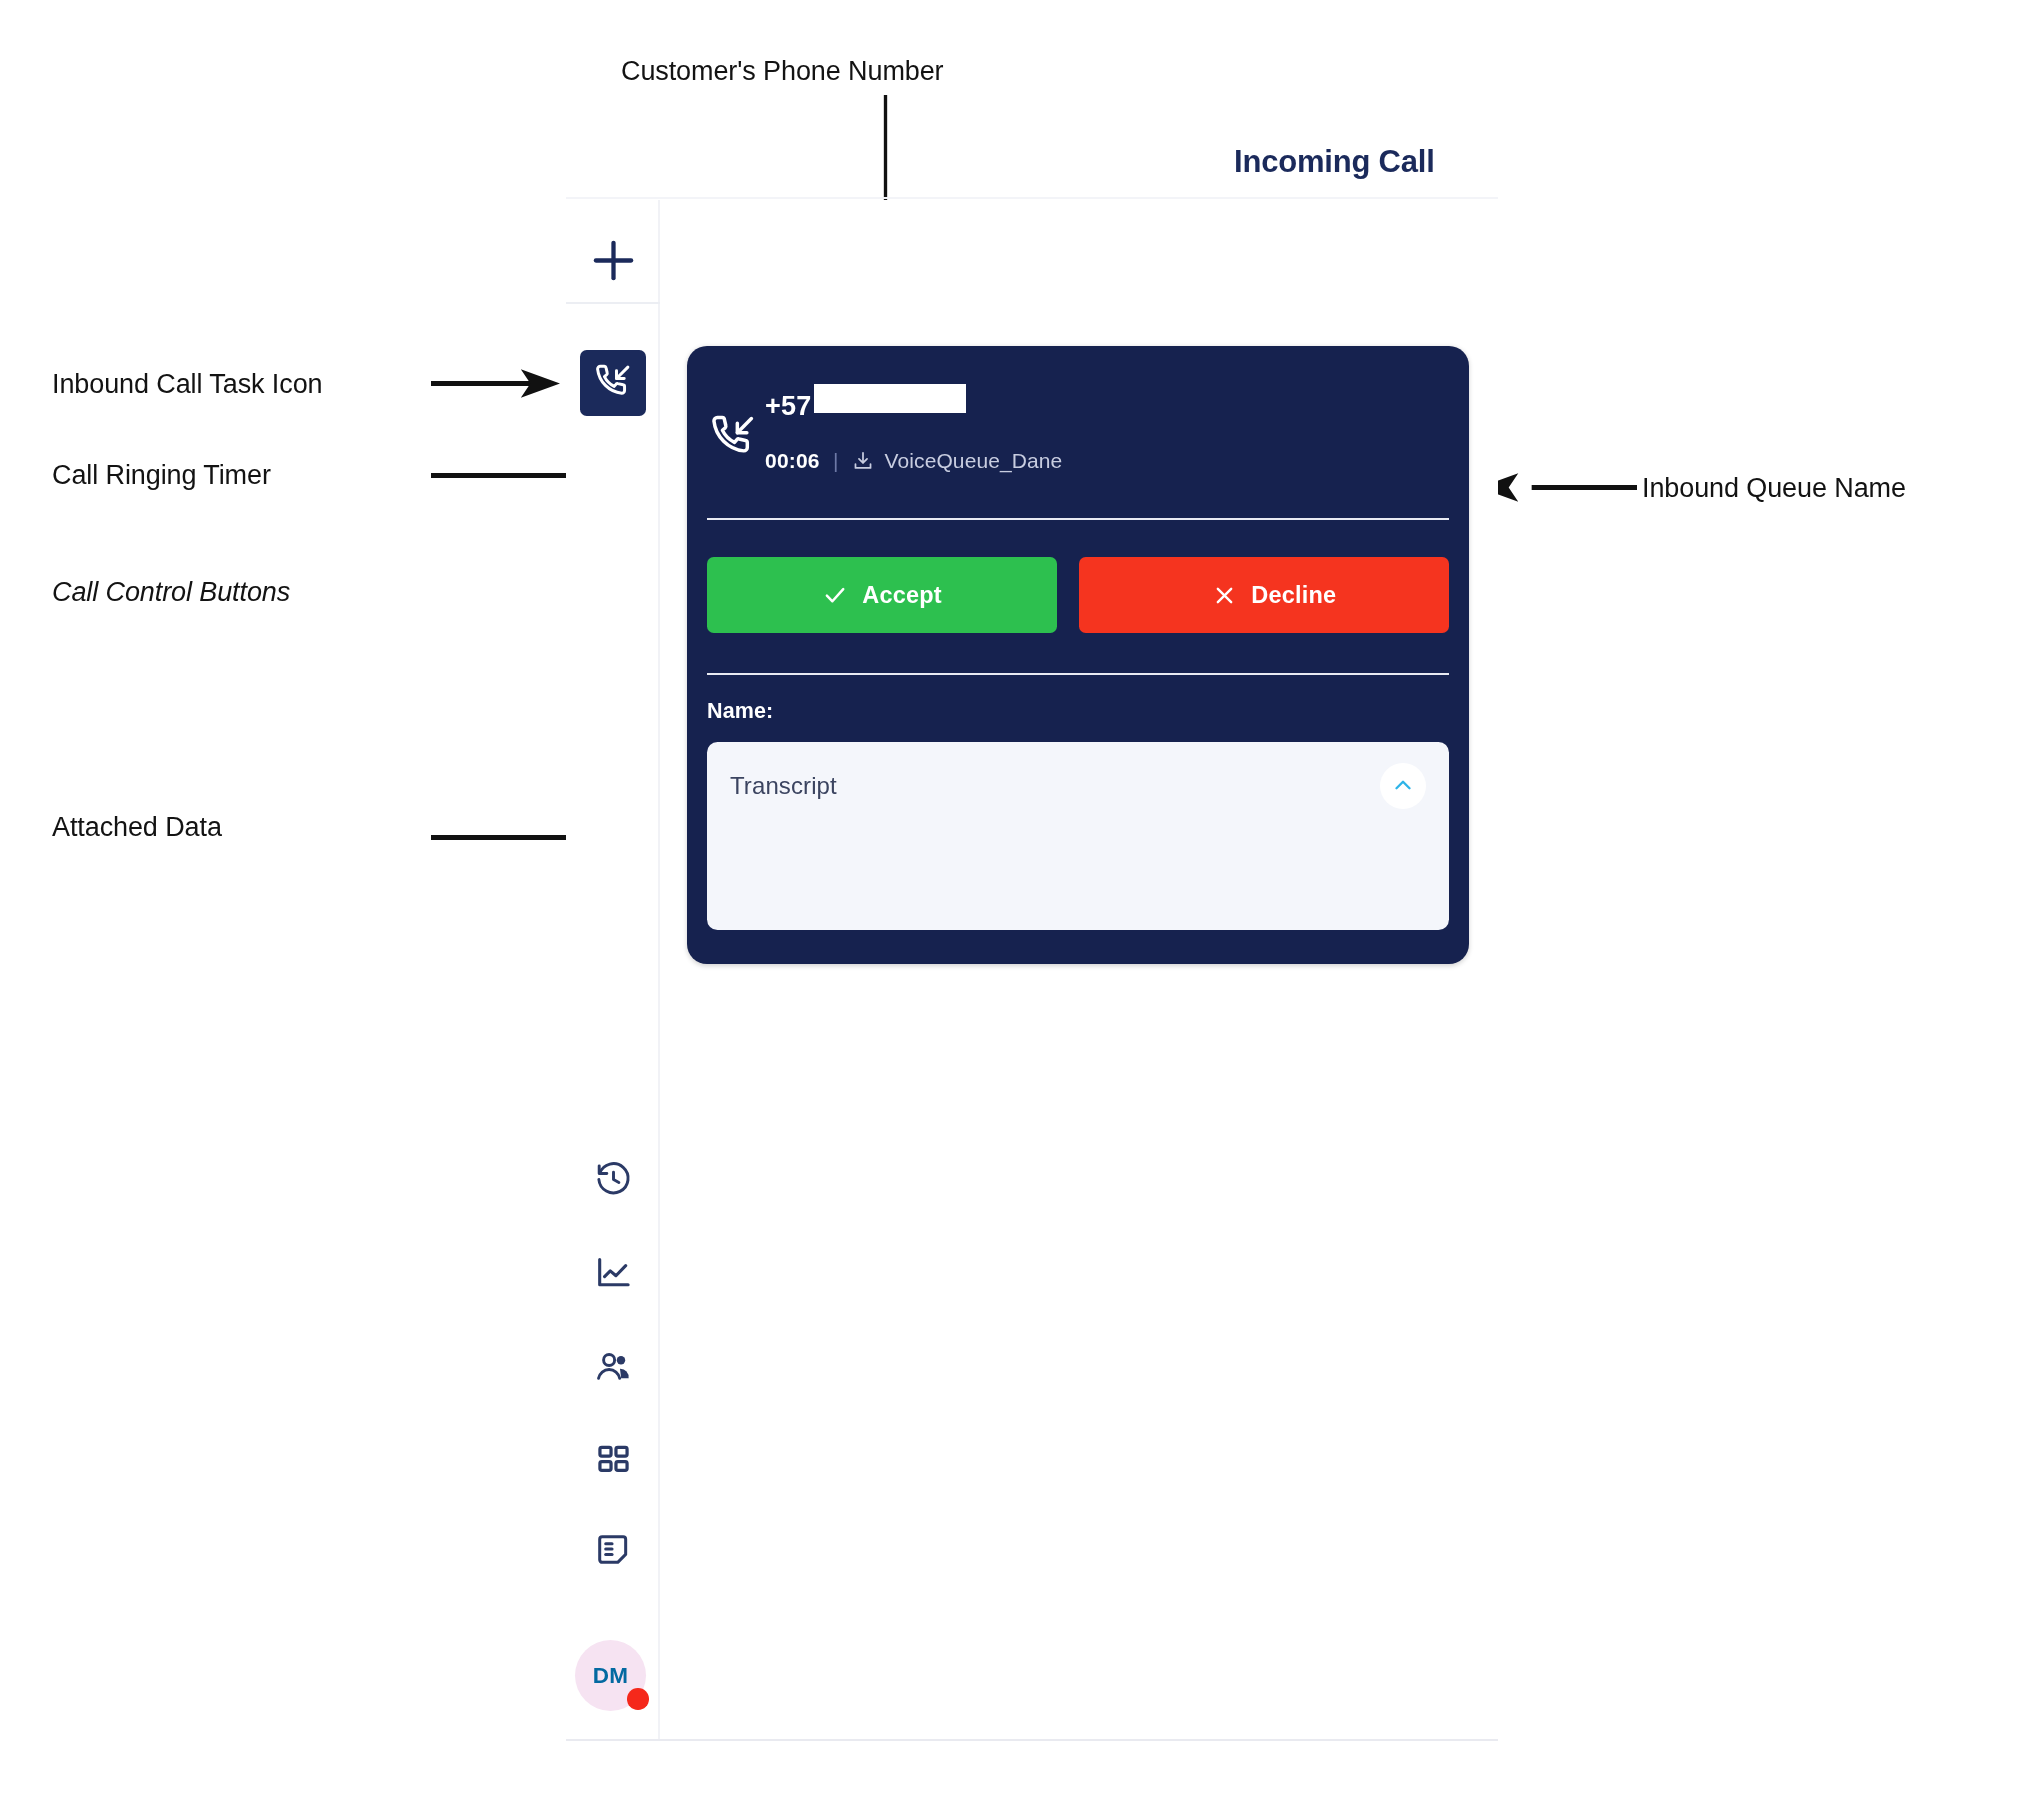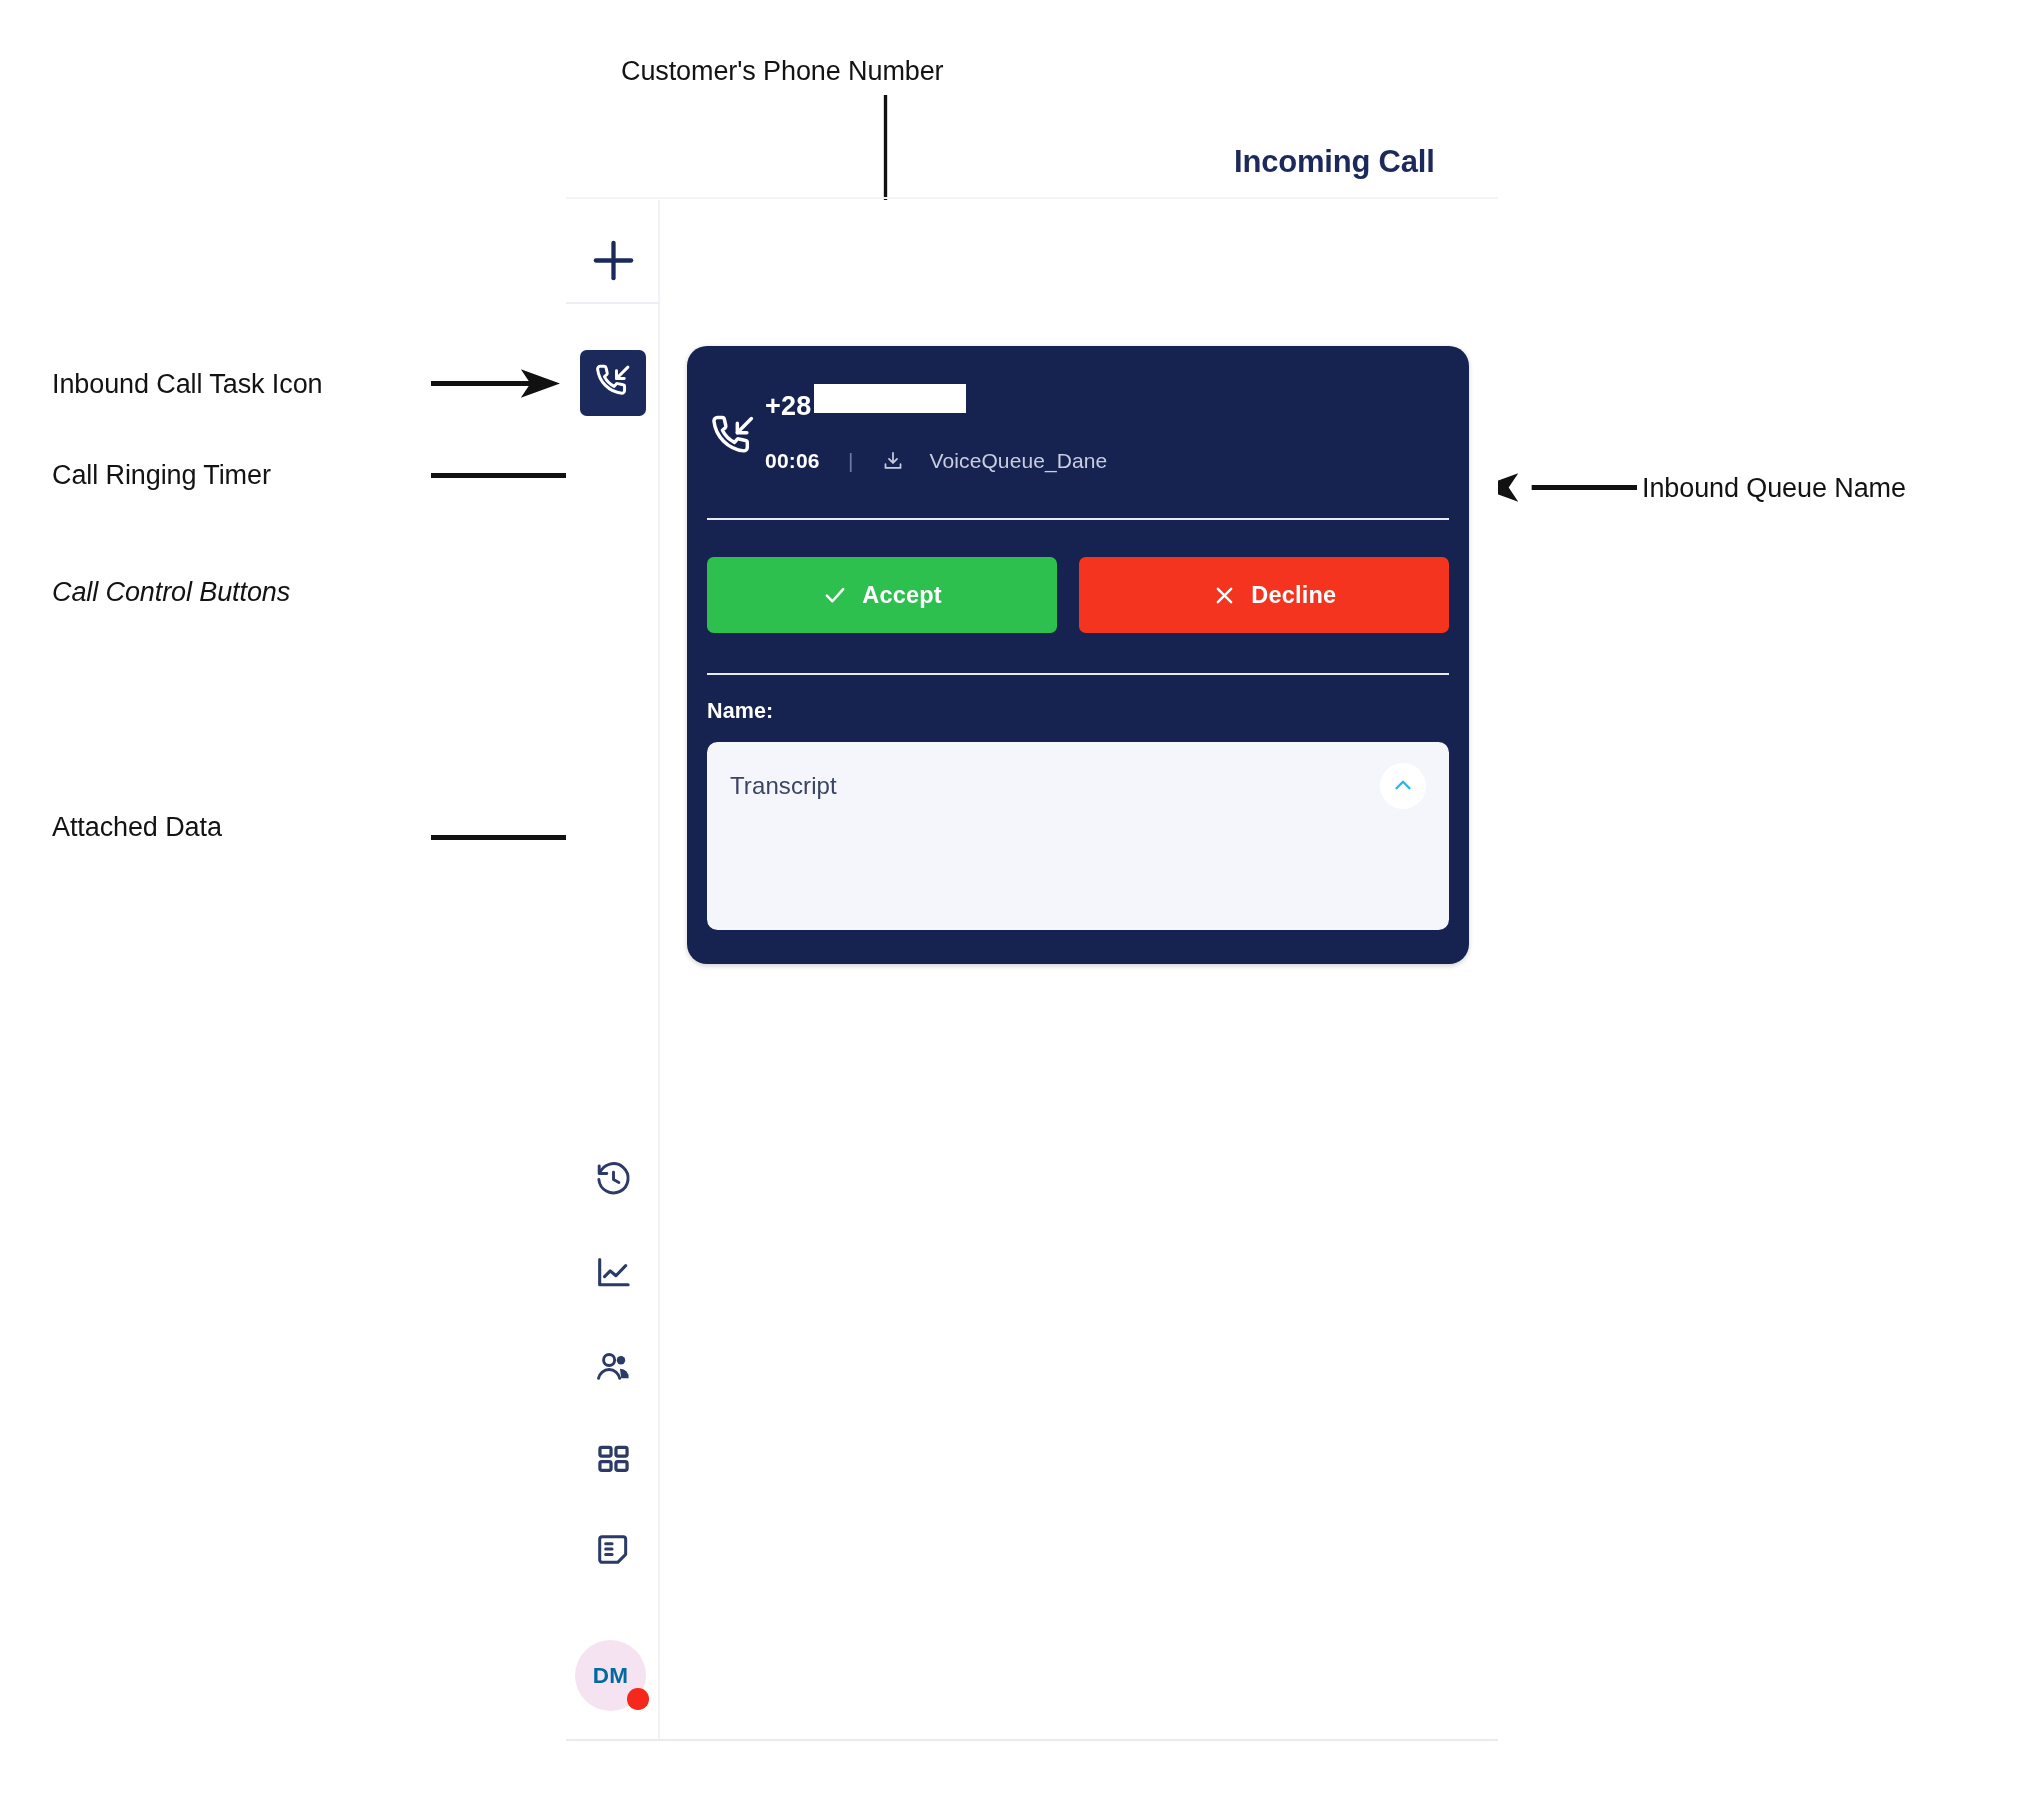--- a/index.html
+++ b/index.html
@@ -125,21 +125,21 @@
     letter-spacing: 0.2px;
     white-space: nowrap;
   }
   .cc-redact {
     position:absolute; left: 127px; top: 38px;
     width: 152px; height: 29px;
     background:#ffffff;
   }
   .cc-metarow {
     position:absolute; left: 78px; top: 103px;
-    display:flex; align-items:center; gap: 16px;
+    display:flex; align-items:center; gap: 1px;
     white-space: nowrap;
   }
   .cc-timer { font-size: 21px; font-weight: bold; color:#ffffff; letter-spacing:0.2px;}
   .cc-sep { color:#6d79a6; font-size: 21px; margin: 0 12.4px; }
   .cc-queue-icon { display:inline-flex; margin-right: 9.6px; }
   .cc-queue { font-size: 21px; color:#c8cde0; letter-spacing:0.1px;text-align:center; }
 
   .cc-rule1 {
     position:absolute; left: 20px; top: 172px;
     width: 742px; height: 2.4px; background:#e8eaf2;
@@ -337,21 +337,21 @@
     <div class="cc-inner">
 
       <span class="cc-phoneicon">
         <svg width="52" height="52" viewBox="0 0 24 24" fill="none" stroke="#ffffff" stroke-width="1.6" stroke-linecap="round" stroke-linejoin="round">
           <path d="M3.2 4.6a1.6 1.6 0 0 1 1.6-1.6h2.2a1 1 0 0 1 1 .8l.7 3a1 1 0 0 1-.3 1l-1.3 1.1a12.5 12.5 0 0 0 5.6 5.6l1.1-1.3a1 1 0 0 1 1-.3l3 .7a1 1 0 0 1 .8 1v2.2a1.6 1.6 0 0 1-1.6 1.6A15.6 15.6 0 0 1 3.2 4.6z"></path>
           <path d="M20.5 3.5 L14 10"></path>
           <path d="M14 5.6 L14 10 L18.4 10"></path>
         </svg>
       </span>
 
-      <div class="cc-number">+28</div>
+      <div class="cc-number">+57</div>
       <div class="cc-redact"></div>
 
       <div class="cc-metarow">
         <span class="cc-timer">00:06</span>
         <span class="cc-sep">|</span>
         <span class="cc-queue-icon">
           <svg width="22" height="22" viewBox="0 0 24 24" fill="none" stroke="#c8cde0" stroke-width="1.9" stroke-linecap="round" stroke-linejoin="round">
             <line x1="12" y1="3" x2="12" y2="13.5"></line>
             <polyline points="7.6,9.6 12,14 16.4,9.6"></polyline>
             <polyline points="3.8,15.4 3.8,19.6 20.2,19.6 20.2,15.4"></polyline>

